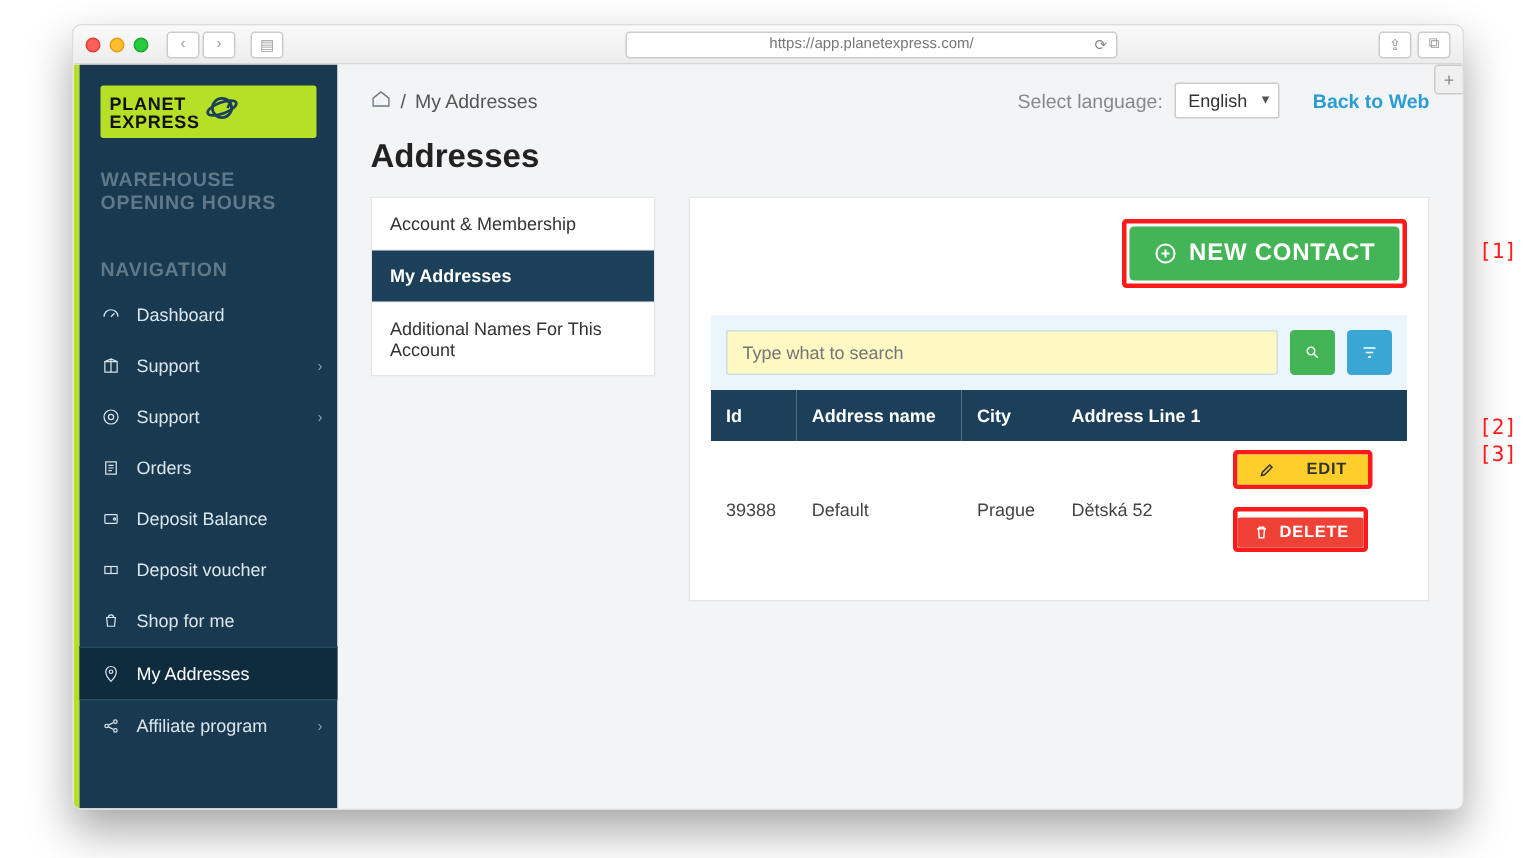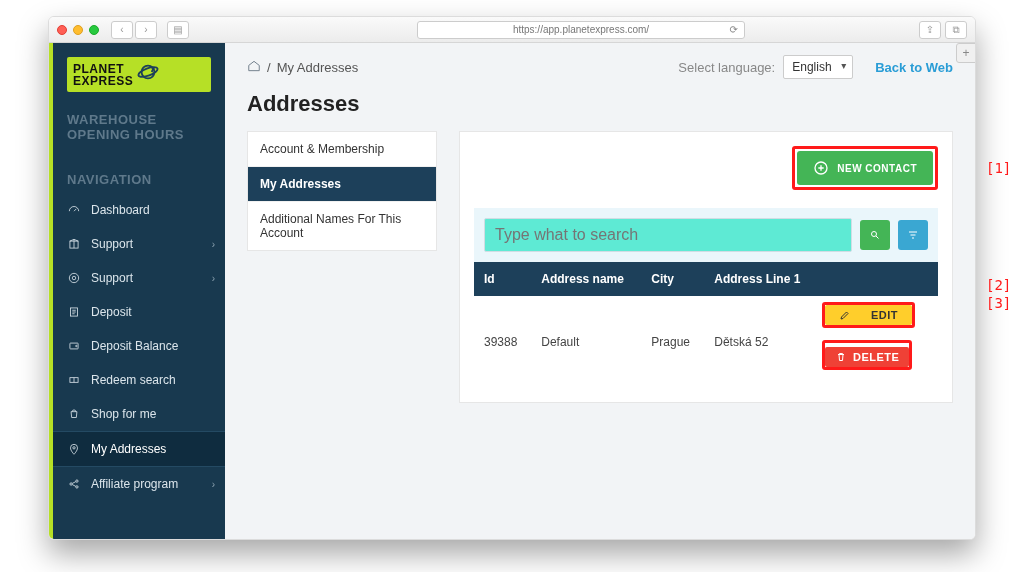--- a/index.html
+++ b/index.html
@@ -106,30 +106,30 @@
 
   .side-menu { width:190px; background:#fff; border:1px solid #e6e6e6; }
   .side-menu .item { padding:10px 12px; font-size:12px; color:#333; border-bottom:1px solid #f1f1f1; cursor:pointer; }
   .side-menu .item:last-child{border-bottom:none;}
   .side-menu .item.active { background:#1d405a; color:#fff; font-weight:700; }
 
   .card { flex:1; background:#fff; border:1px solid #e6e6e6; padding:14px; position:relative; }
 
   .new-contact-wrap { display:flex; justify-content:flex-end; }
   .new-contact {
-    background:#44b556; color:#fff; font-weight:700; font-size:10px;
+    background:#44b556; color:#fff; font-weight:700; font-size:16px;
     padding:9px 16px; border-radius:3px; display:flex; align-items:center; gap:8px;
     letter-spacing:0.5px;
   }
   .callout-box { border:3px solid #ff1a1a; border-radius:3px; padding:2px; margin-bottom:12px; display:inline-flex; }
   .callout-box.edit { padding:0; }
   .callout-box.delete { padding:0; }
 
   .search-row { background:#eaf6fb; padding:10px; display:flex; gap:8px; align-items:center; }
-  .search-input { flex:1; background:#5eead4; border:1px solid #d0dde4; padding:7px 10px; font-size:16px; color:#666; border-radius:2px; outline:none; }
+  .search-input { flex:1; background:#fef9c3; border:1px solid #d0dde4; padding:7px 10px; font-size:12px; color:#666; border-radius:2px; outline:none; }
   .sq-btn { width:30px; height:30px; background:#44b556; border-radius:3px; display:flex; align-items:center; justify-content:center; color:#fff; }
   .sq-btn.filter { background:#3aa7d2; }
 
   table.addresses { width:100%; border-collapse:collapse; font-size:12px; }
   table.addresses thead { background:#1d405a; color:#fff; }
   table.addresses th { text-align:left; padding:10px 10px; font-weight:700; font-size:12px; }
   table.addresses td { padding:12px 10px; color:#444; }
   .actions-cell { width:120px; padding:6px 4px !important; }
   .btn-edit { background:#ffce2b; color:#333; font-weight:800; font-size:11px; padding:4px 14px; border-radius:2px; display:flex; align-items:center; gap:20px; justify-content:center; letter-spacing:0.5px; }
   .btn-delete { background:#ef4136; color:#fff; font-weight:800; font-size:11px; padding:4px 10px; border-radius:2px; display:flex; align-items:center; gap:6px; justify-content:center; margin-top:4px; letter-spacing:0.5px; }
@@ -224,39 +224,39 @@
         <span>Support</span>
         <span class="chev">›</span>
       </div>
       <div class="nav-item">
         <span class="nav-icon">
             <svg viewBox="0 0 24 24">
               <rect x="6" y="5" width="12" height="14"></rect>
               <path d="M9 9h6M9 12h6M9 15h4"></path>
             </svg>
           </span>
-        <span>Deposit</span>
+        <span>Orders</span>
       </div>
       <div class="nav-item">
         <span class="nav-icon">
             <svg viewBox="0 0 24 24">
               <rect x="5" y="7" width="14" height="10" rx="1"></rect>
               <circle cx="16" cy="12" r="1.2"></circle>
             </svg>
           </span>
         <span>Deposit Balance</span>
       </div>
       <div class="nav-item">
         <span class="nav-icon">
             <svg viewBox="0 0 24 24">
               <rect x="5" y="8" width="14" height="8"></rect>
               <path d="M12 8v8"></path>
             </svg>
           </span>
-        <span>Redeem search</span>
+        <span>Deposit voucher</span>
       </div>
       <div class="nav-item">
         <span class="nav-icon">
             <svg viewBox="0 0 24 24">
               <path d="M7 8h10l-1 10H8z"></path>
               <path d="M9 8a3 3 0 0 1 6 0"></path>
             </svg>
           </span>
         <span>Shop for me</span>
       </div>

